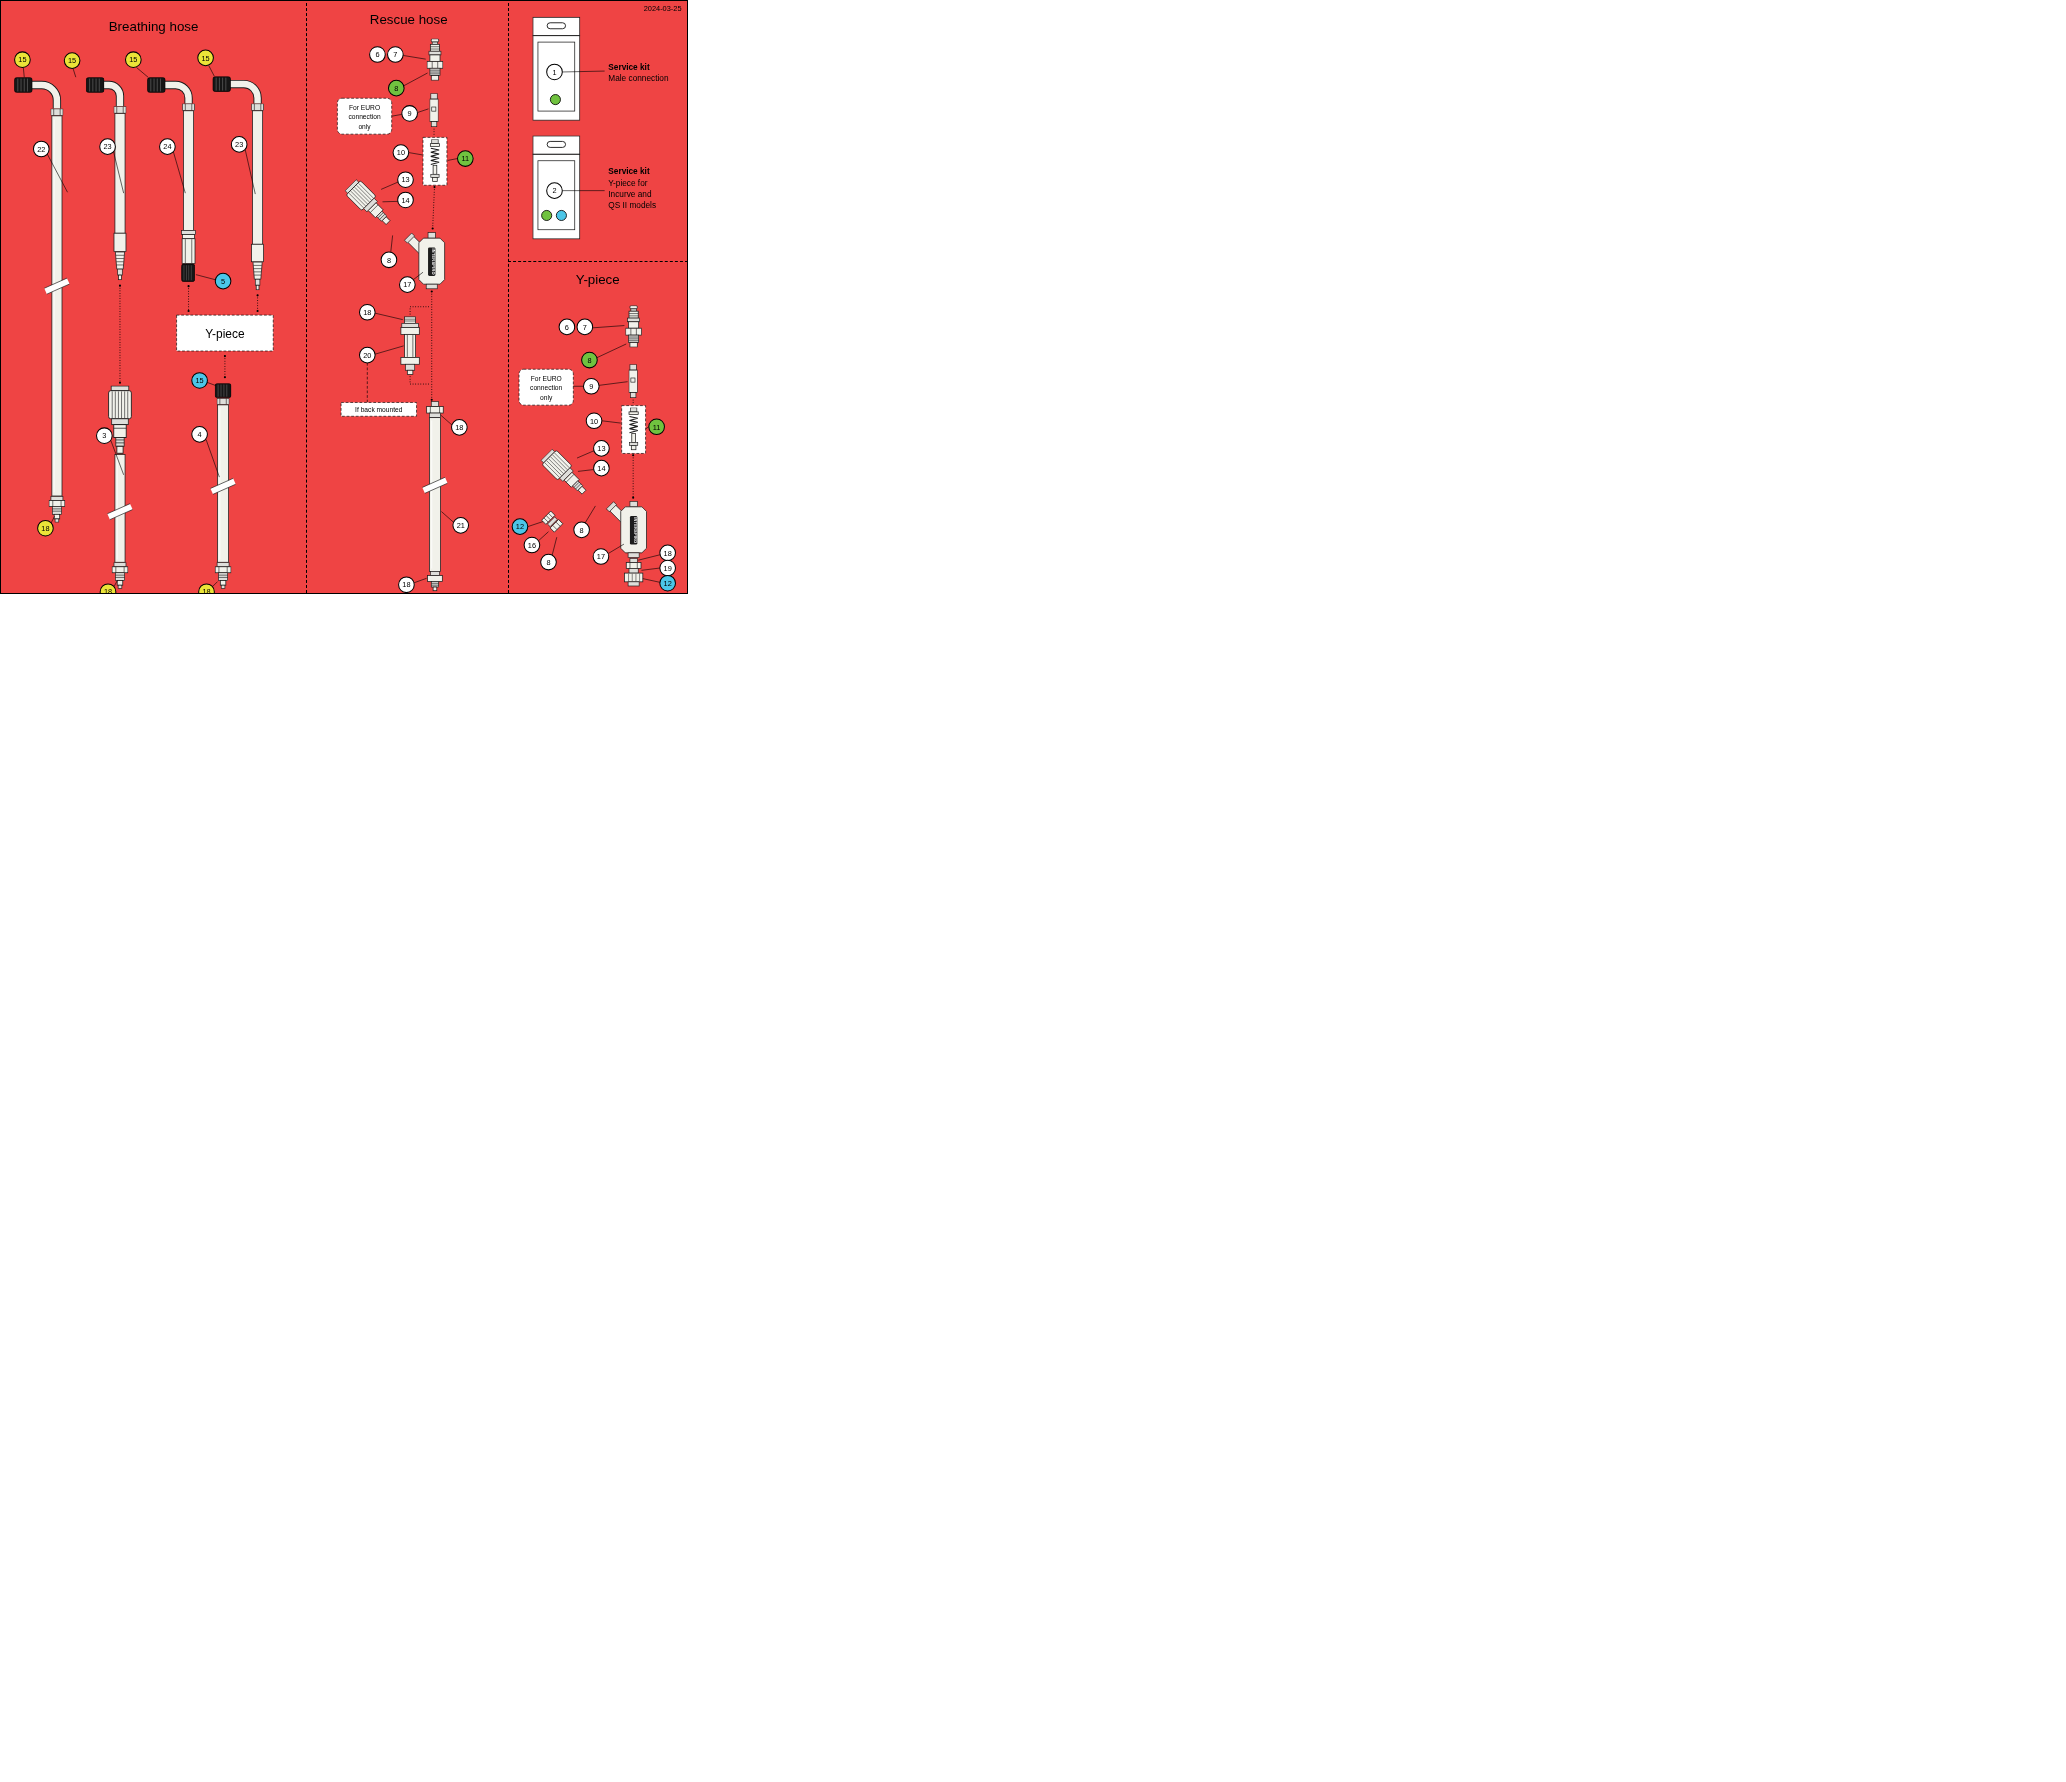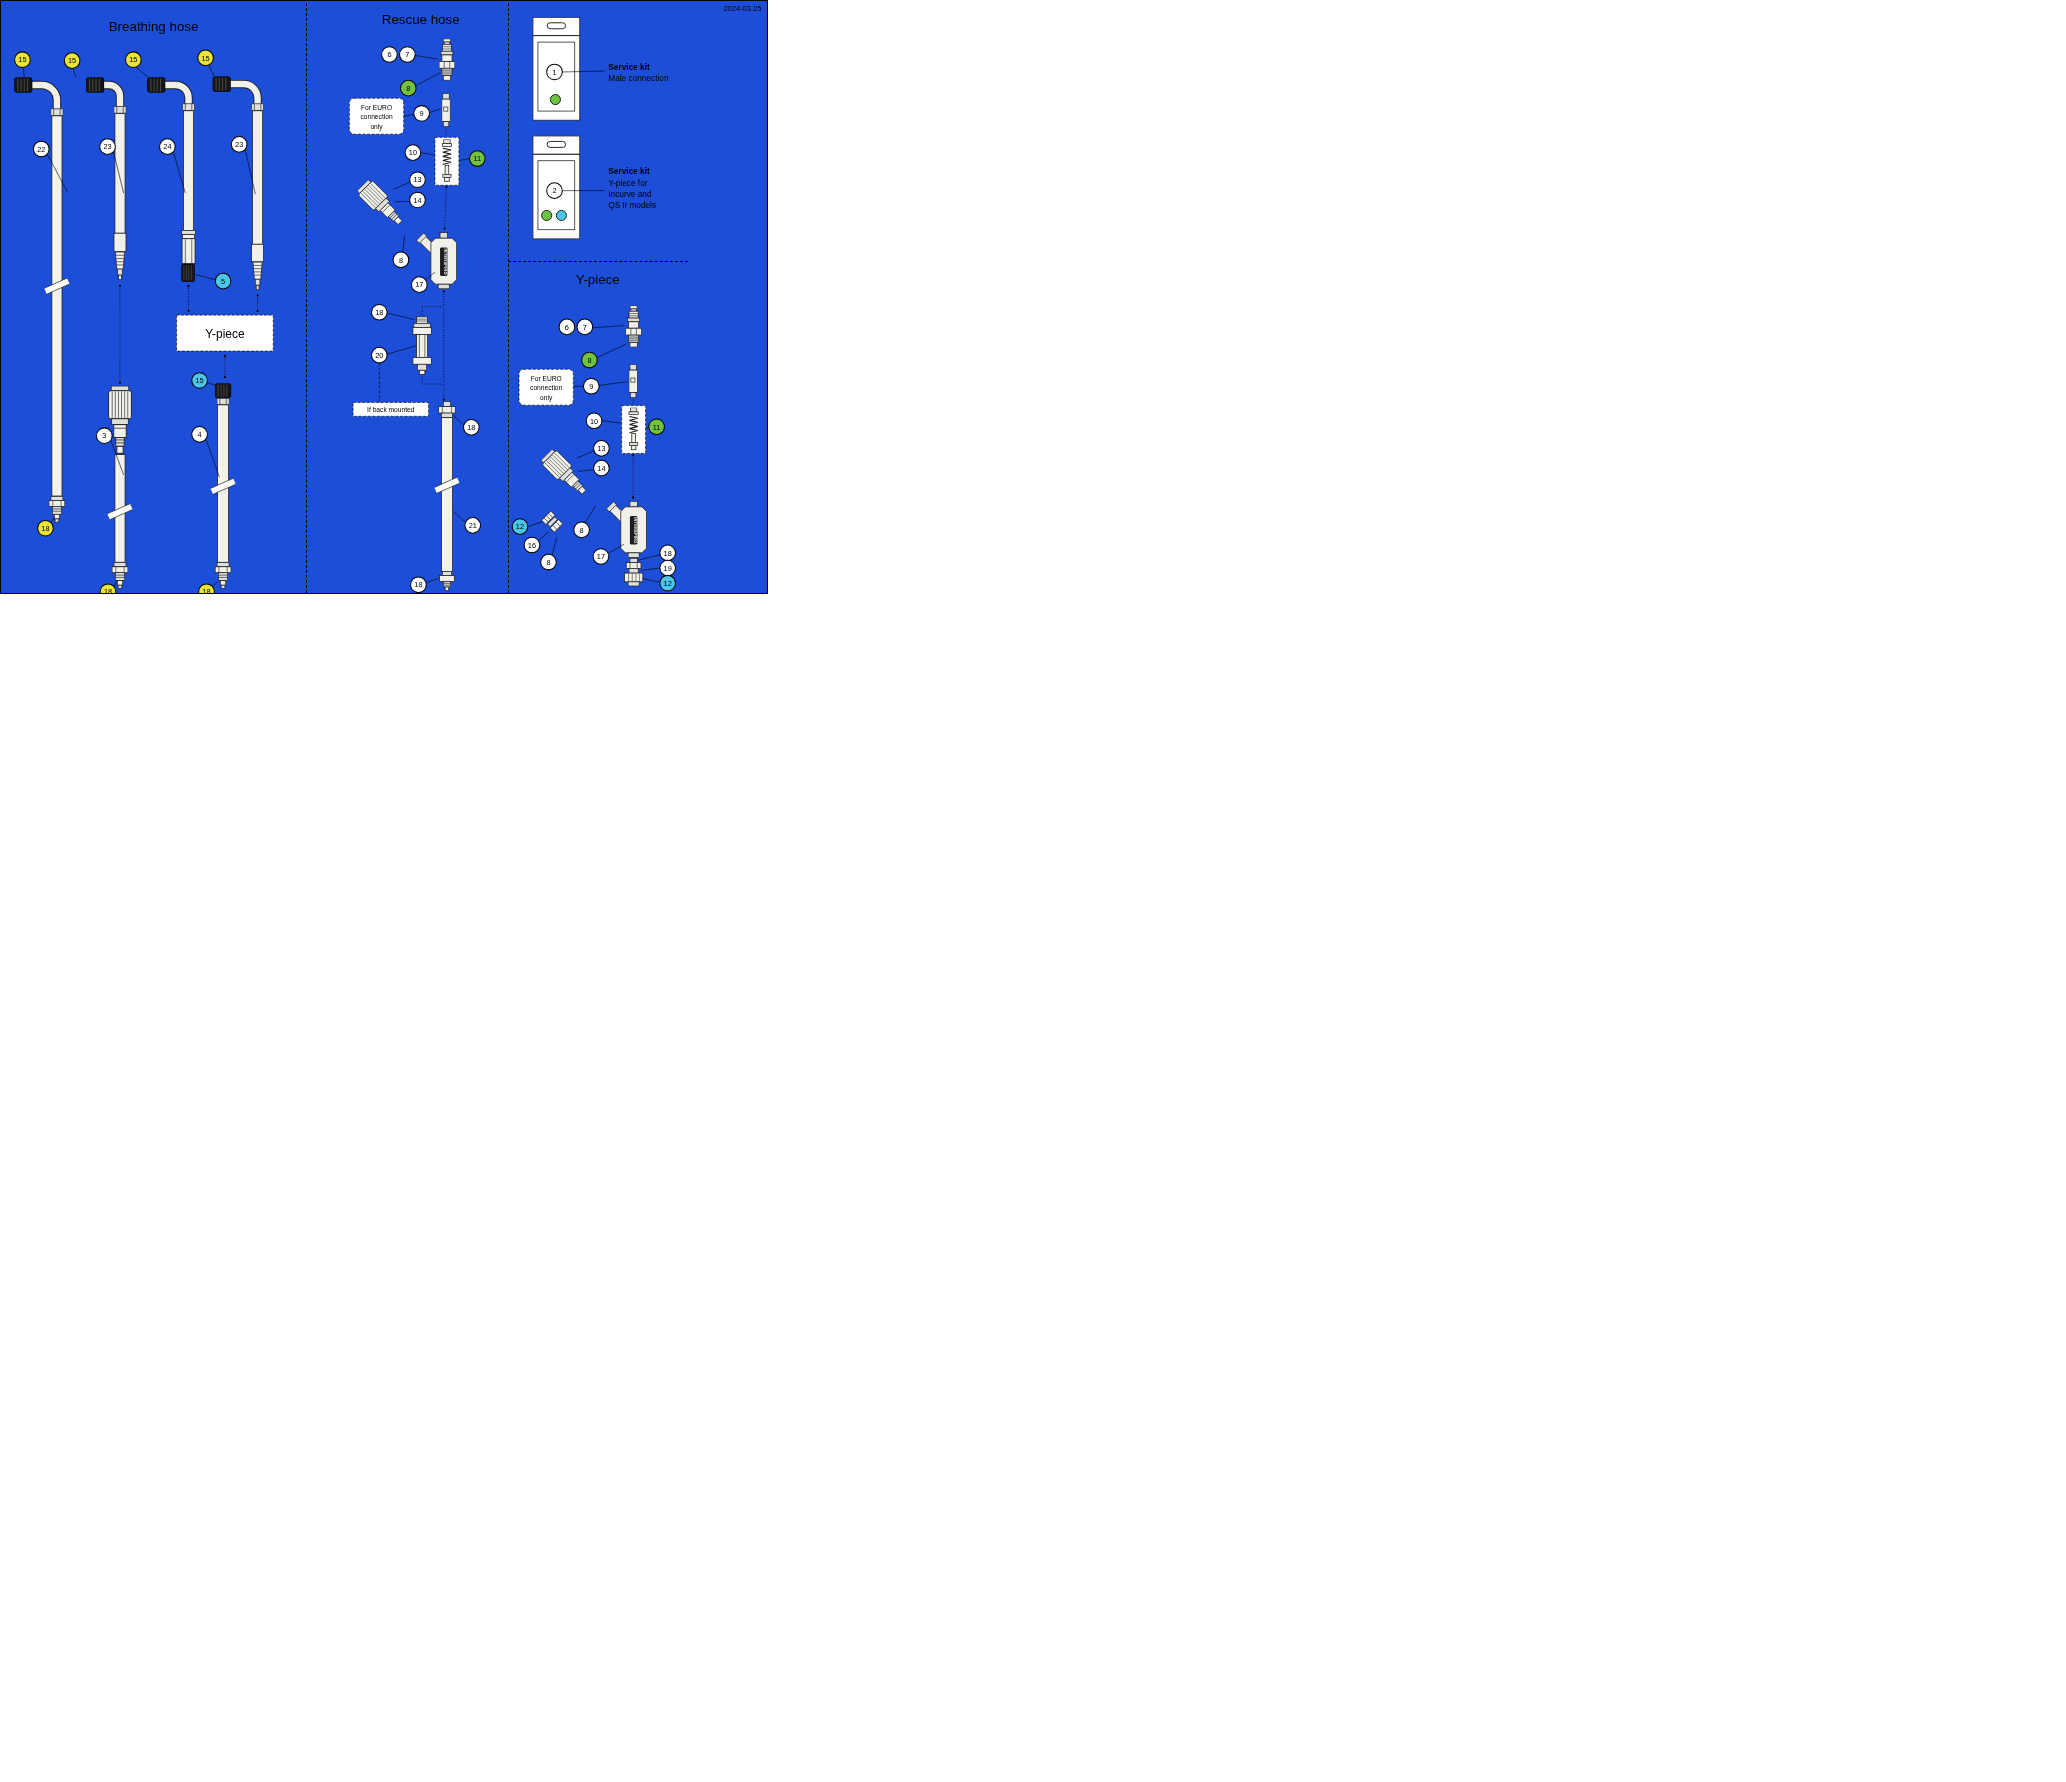--- a/index.html
+++ b/index.html
@@ -1,17 +1,17 @@
 <!DOCTYPE html>
 <html style="font-size:7.4px"><head>
 <meta charset="utf-8">
 <style>
   *{margin:0;padding:0;box-sizing:border-box}
   body{background:#fff;font-family:"Liberation Sans",sans-serif;color:#000}
-  .page{position:relative;width:768px;height:594px;background:#1d4ed8;border:1.4px solid #000;overflow:hidden}
+  .page{position:relative;width:688px;height:594px;background:#ef4444;border:1.4px solid #000;overflow:hidden}
   .panel{position:absolute}
   .panel svg{display:block;width:100%;height:100%}
   .date{position:absolute;top:2.8px;right:5.5px;font-size:7.4px;z-index:5}
   .vdiv{position:absolute;width:0;border-left:0.9px dashed #000;z-index:2}
   .hdiv{position:absolute;height:0;border-top:0.9px dashed #000;z-index:2}
   
   .part{fill:#f1f1ea;stroke:#1a1a1a;stroke-width:1.6}
   .partd{fill:#dededa;stroke:#1a1a1a;stroke-width:1.4}
   .ridge{stroke:#555;stroke-width:1.5}
   .lineart{stroke:#1a1a1a;stroke-width:1.3;fill:none}
@@ -312,21 +312,21 @@
         </g>
         <g>
           <line class="ld" x1="455" y1="1253" x2="466" y2="1242"></line>
           <circle class="co y" cx="442" cy="1264" r="17"></circle>
             <text class="cot" x="442" y="1270">18</text>
         </g>
       </g>
     </svg>
   </div>
 
-  <div class="panel" style="left:316px;top:1.8px;width:201px;height:590px">
+  <div class="panel" style="left:304px;top:1.8px;width:201px;height:590px">
     <svg viewBox="0 0 436 1282">
       <text class="ptitle" x="225" y="46">Rescue hose</text>
 
       <use href="#sym-maleconn" x="264" y="77" width="36" height="92"></use>
       <g>
         <circle class="co" cx="157" cy="112" r="17"></circle>
           <text class="cot" x="157" y="118">6</text>
       </g>
       <g>
         <line class="ld" x1="213" y1="114" x2="262" y2="122"></line>

